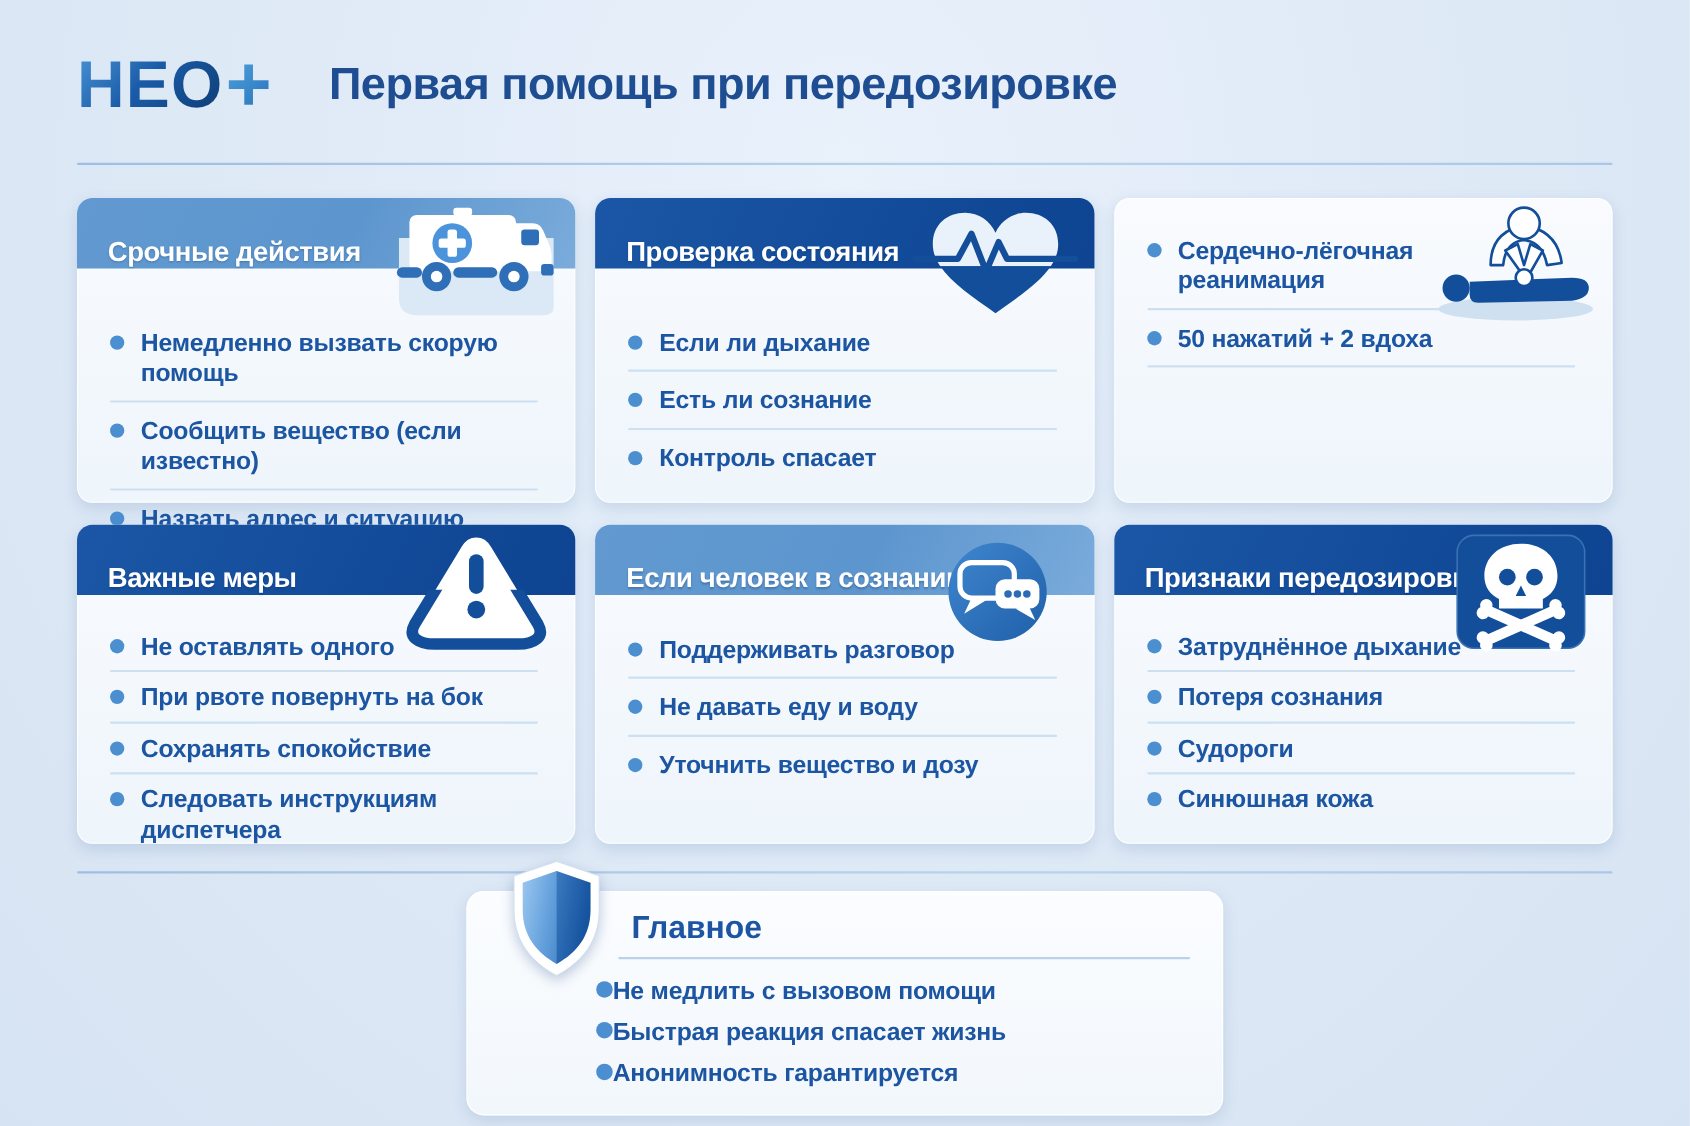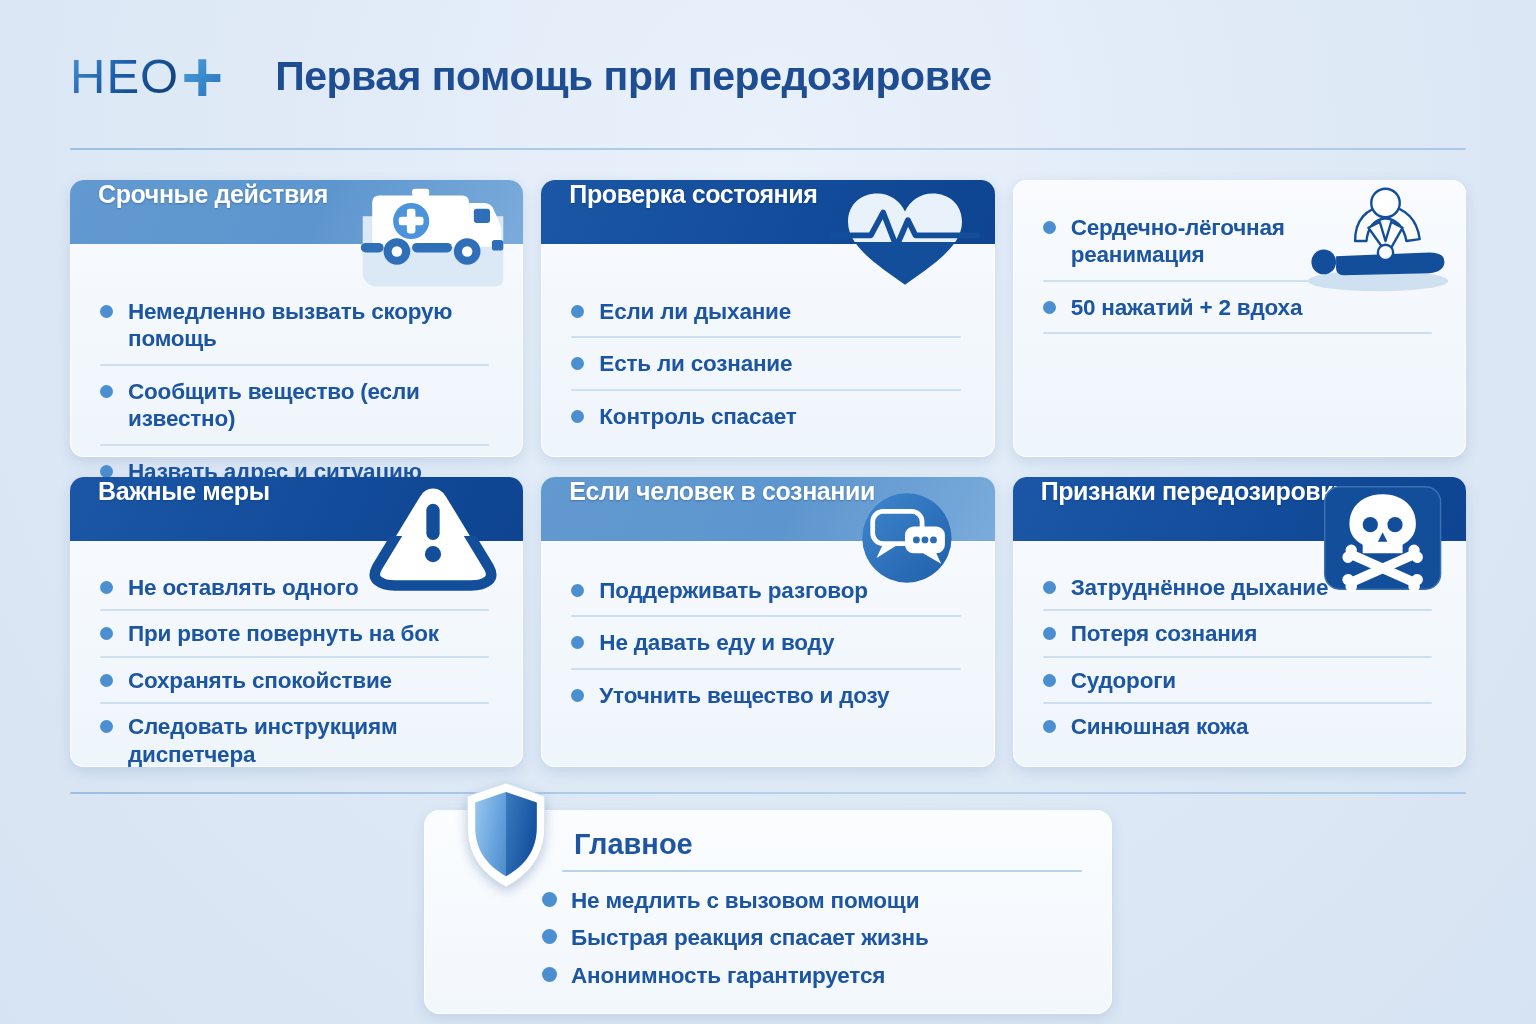--- a/index.html
+++ b/index.html
@@ -1,36 +1,36 @@
 <!DOCTYPE html>
 <html><head>
 <meta charset="utf-8">
 <style>
   html,body{margin:0;padding:0;width:1536px;height:1024px;overflow:hidden;
     font-family:"Liberation Sans","DejaVu Sans",sans-serif;
     background:radial-gradient(ellipse at 50% 15%, #e9f1fb 0%, #dee9f6 55%, #d6e3f2 100%);}
   .top{display:flex;align-items:center;gap:36px;padding:26px 70px 0;}
   .logo{display:flex;align-items:center;line-height:1;user-select:none;}
-  .logo-neo{font-size:49px;font-weight:400;letter-spacing:1px;
+  .logo-neo{font-size:60px;font-weight:700;letter-spacing:1px;
     background:linear-gradient(135deg,#4a94d6 0%,#1b5ca8 45%,#0d3b72 100%);
     -webkit-background-clip:text;background-clip:text;color:transparent;
     text-shadow:none;}
   .logo-plus{font-size:72px;font-weight:800;margin-left:2px;
     background:linear-gradient(135deg,#57a8e2 0%,#1f6cb4 100%);
     -webkit-background-clip:text;background-clip:text;color:transparent;}
   .page-title{font-size:41px;font-weight:700;color:#1e4d92;letter-spacing:-0.5px;margin-left:16px;}
   .rule{height:2px;border-radius:1px;margin:20px 70px 0;
     background:linear-gradient(90deg,#9dbfe1,#b9d3eb 60%,#aac8e6);}
   .rule2{margin-top:25px;}
   .grid{display:grid;grid-template-columns:repeat(3,1fr);grid-template-rows:277px 290px;
     gap:20px 18px;margin:30px 70px 0;}
   .card{position:relative;border-radius:14px;
     background:linear-gradient(180deg,#f9fbfe,#eef5fb);
     box-shadow:0 5px 14px rgba(40,90,150,.15), inset 0 0 0 1px rgba(255,255,255,.85);}
-  .card-header{height:64px;border-radius:14px 14px 0 0;display:flex;align-items:flex-start;
+  .card-header{height:64px;border-radius:14px 14px 0 0;display:flex;align-items:flex-end;
     padding:0 107px 0 28px;position:relative;}
   .card.light .card-header{background:linear-gradient(115deg,#6199d0 0%,#5d96ce 55%,#7aabdb 100%);}
   .card.dark  .card-header{background:linear-gradient(115deg,#1b57a6 0%,#124b99 60%,#0e4492 100%);}
   .card-title{font-size:25px;font-weight:700;color:#ffffff;letter-spacing:-0.4px;
     white-space:nowrap;text-shadow:0 1px 2px rgba(10,40,90,.3);margin:0;}
   .card-icon{position:absolute;top:6px;right:14px;width:152px;height:110px;z-index:2;}
   .card-icon svg{width:100%;height:100%;display:block;}
   .card-body{padding:44px 24px 0 30px;}
   .grid .card:nth-child(n+4) .card-body{padding-top:26px;}
   .card.wrap-first .card-body{padding-top:24px;}
@@ -43,21 +43,21 @@
   .footer-card{width:632px;margin:16px auto 0;position:relative;border-radius:16px;
     background:linear-gradient(180deg,#fbfdff,#f2f7fc);
     box-shadow:0 5px 14px rgba(40,90,150,.14), inset 0 0 0 1px rgba(255,255,255,.9);
     padding:16px 28px 20px;min-height:156px;}
   .shield-wrap{position:absolute;left:38px;top:-30px;width:88px;height:110px;
     filter:drop-shadow(0 4px 6px rgba(30,70,130,.28));}
   .shield-wrap svg{width:100%;height:100%;display:block;}
   .footer-title{margin:2px 0 0 122px;font-size:29px;font-weight:700;color:#1d55a3;}
   .footer-divider{height:2px;background:#b9d2ea;border-radius:1px;margin:9px 2px 10px 110px;}
   .footer-items{margin-left:90px;}
-  .f-item{display:flex;align-items:flex-start;gap:14px;padding:5px 0;}
+  .f-item{display:flex;align-items:flex-start;gap:0;padding:5px 0;}
   .f-bullet{flex:0 0 15px;width:15px;height:15px;border-radius:50%;background:#4c8fd1;margin-top:5px;}
 </style>
 </head>
 <body>
 
 <header class="top">
   <div class="logo">
     <span class="logo-neo">НЕО</span>
     <span class="logo-plus">+</span>
   </div>

